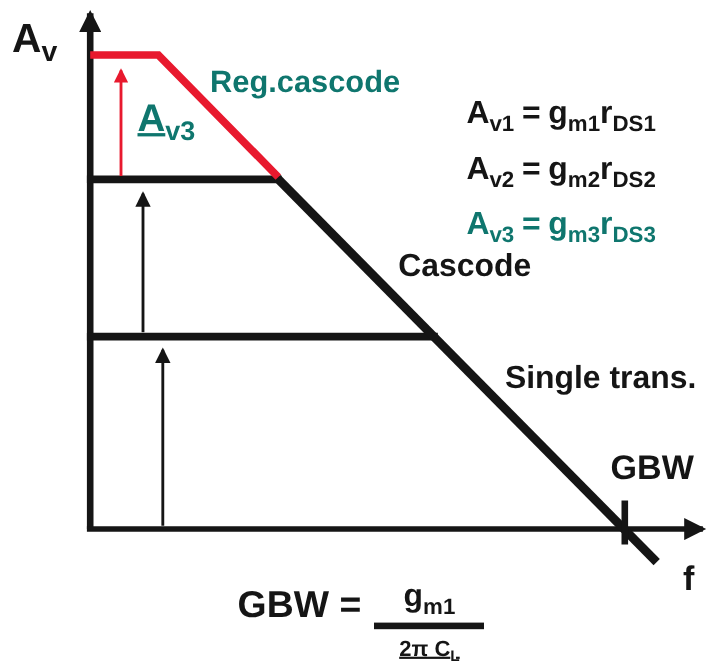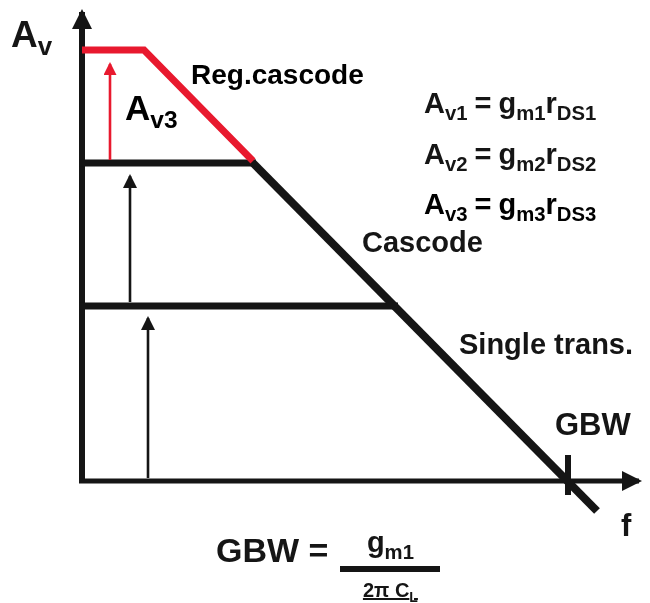--- a/index.html
+++ b/index.html
@@ -9,25 +9,25 @@
     height: 603px;
     background: #ffffff;
     font-family: "Liberation Sans", sans-serif;
     font-weight: bold;
     color: #151515;
     overflow: hidden;
   }
   .plot-svg { position: absolute; left: 0; top: 0; }
   .lbl { position: absolute; white-space: nowrap; line-height: 1; }
   sub { font-size: 0.7em; line-height: 0; }
-  .red { color: #000000; }
+  .red { color: #0f766e; }
 
   .av-axis-label   { left: 11px;  top: 16px;  font-size: 37px; }
   .reg-label       { left: 191px; top: 61px;  font-size: 28px; }
-  .av3-label       { left: 125px; top: 90px;  font-size: 35px; }
+  .av3-label       { left: 125px; top: 90px;  font-size: 35px; text-decoration: underline; }
   .av2-label       { left: 157px; top: 208px; font-size: 37px; }
   .av1-label       { left: 174px; top: 361px; font-size: 37px; }
   .cascode-label   { left: 362px; top: 228px; font-size: 29px; }
   .single-label    { left: 459px; top: 330px; font-size: 29px; }
   .gbw-axis-label  { left: 555px; top: 409px; font-size: 31px; }
   .f-axis-label    { left: 621px; top: 510px; font-size: 31px; }
 
   .equations {
     position: absolute; left: 424px; top: 47px;
     display: flex; flex-direction: column; gap: 10px;

